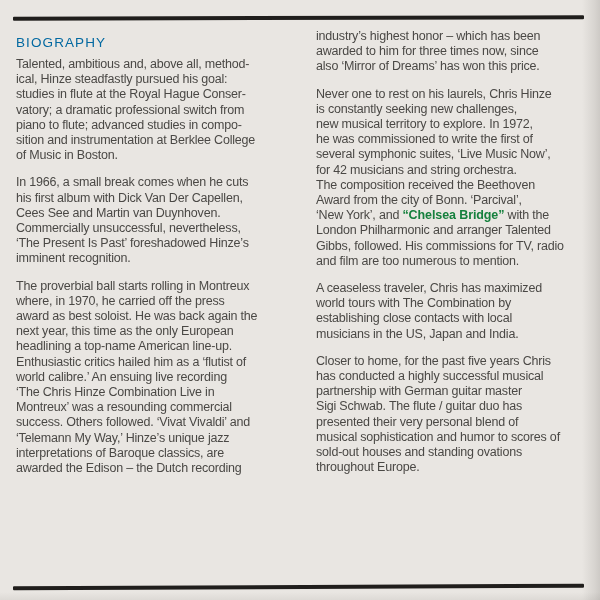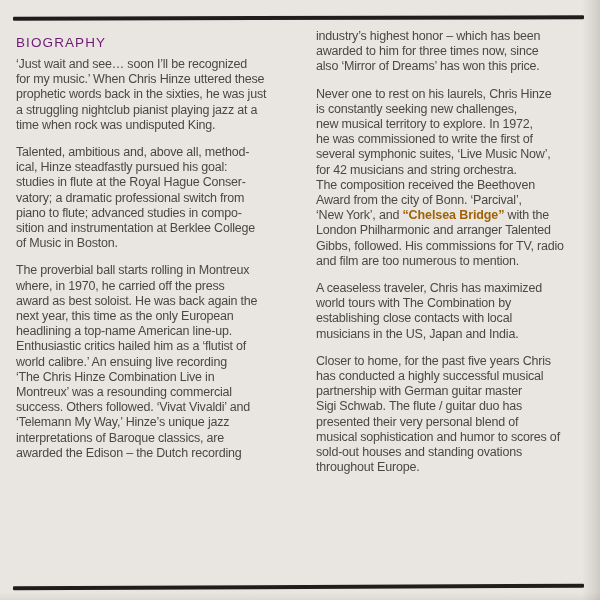--- a/index.html
+++ b/index.html
@@ -41,21 +41,21 @@
   .rule-bottom { top: 585px; transform: rotate(-0.25deg); }
 
   .page-title {
     position: absolute;
     left: 16px;
     top: 35px;
     margin: 0;
     font-size: 13.5px;
     font-weight: 400;
     letter-spacing: 1.1px;
-    color: #701a75;
+    color: #0369a1;
   }
   .col {
     position: absolute;
     top: 29px;
     width: 288px;
     color: #4a4845;
     font-size: 12.5px;
     line-height: 15.2px;
     letter-spacing: -0.2px;
   }
@@ -68,46 +68,47 @@
     top: 29px;
   }
   .col p {
     margin: 0 0 12px 0;
     white-space: pre;
   }
   .col p:last-child { margin-bottom: 4px; }
   .emph {
     font-weight: 700;
     letter-spacing: -0.1px;
-    color: #a16207;
+    color: #15803d;
   }
 </style>
 </head>
 <body>
 
 <div class="rule rule-top"></div>
 <div class="rule rule-bottom"></div>
 <div class="scan-shade-right"></div>
 <div class="scan-shade-bottom"></div>
 
 <h1 class="page-title">BIOGRAPHY</h1>
 
 <div class="col col-left">
-  <p>‘Just wait and see… soon I’ll be recognized
-for my music.’ When Chris Hinze uttered these
-prophetic words back in the sixties, he was just
-a struggling nightclub pianist playing jazz at a
-time when rock was undisputed King.</p>
   <p>Talented, ambitious and, above all, method-
 ical, Hinze steadfastly pursued his goal:
 studies in flute at the Royal Hague Conser-
 vatory; a dramatic professional switch from
 piano to flute; advanced studies in compo-
 sition and instrumentation at Berklee College
 of Music in Boston.</p>
+  <p>In 1966, a small break comes when he cuts
+his first album with Dick Van Der Capellen,
+Cees See and Martin van Duynhoven.
+Commercially unsuccessful, nevertheless,
+‘The Present Is Past’ foreshadowed Hinze’s
+imminent recognition.</p>
   <p>The proverbial ball starts rolling in Montreux
 where, in 1970, he carried off the press
 award as best soloist. He was back again the
 next year, this time as the only European
 headlining a top-name American line-up.
 Enthusiastic critics hailed him as a ‘flutist of
 world calibre.’ An ensuing live recording
 ‘The Chris Hinze Combination Live in
 Montreux’ was a resounding commercial
 success. Others followed. ‘Vivat Vivaldi’ and

